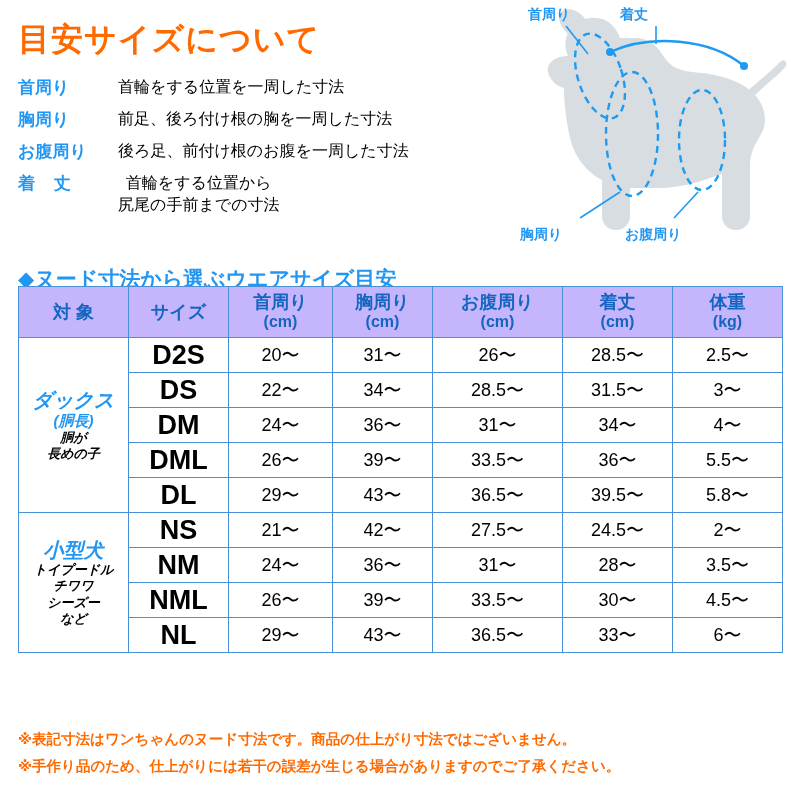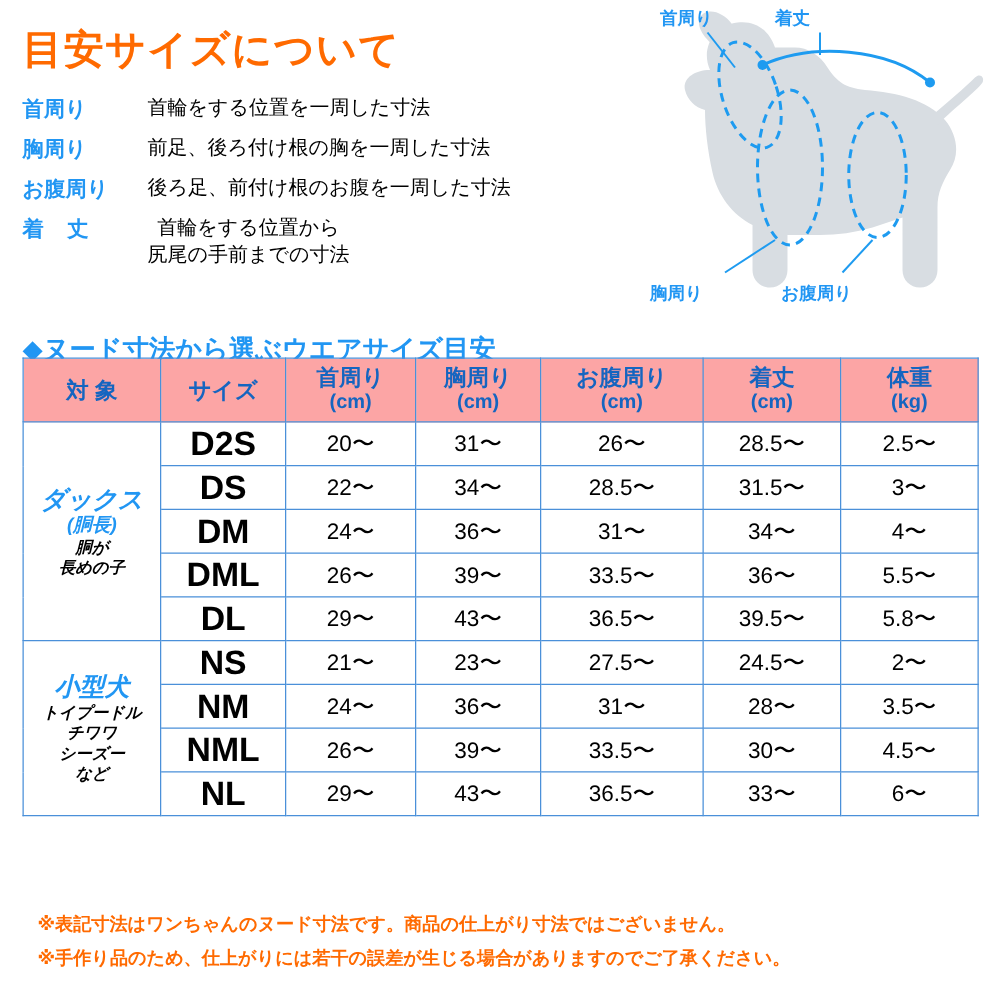--- a/index.html
+++ b/index.html
@@ -55,21 +55,21 @@
     width:764px;
     border-collapse:collapse;
     table-layout:fixed;
   }
   table.size th, table.size td{
     border:1px solid #4a90d9;
     text-align:center;
     vertical-align:middle;
   }
   thead th{
-    background:#fca5a5;
+    background:#c4b5fd;
     color:#1565c0;
     font-size:18px;font-weight:bold;
     height:46px;
     line-height:1.15;
     padding:2px 0;
   }
   thead th .unit{display:block;font-size:16px;font-weight:bold;}
   td.cat{
     background:#ffffff;
     color:#2196f3;
@@ -91,21 +91,21 @@
   col.c2{width:104px;}
   col.c3{width:100px;}
   col.c4{width:130px;}
   col.c5{width:110px;}
   col.c6{width:110px;}
 
   
   .notes{position:absolute;left:18px;top:730px;width:770px;}
   .note{
     color:#ff6a00;font-size:14.5px;font-weight:bold;
-    margin-bottom:8px;letter-spacing:0px;margin-left:12px;
+    margin-bottom:8px;letter-spacing:0px;
   }
 </style>
 </head>
 <body>
 
 <div class="page">
 
   <div class="title">目安サイズについて</div>
 
   <div class="defs">
@@ -275,21 +275,21 @@
       <tr>
         <td class="cat" rowspan="4">
           <span class="big">小型犬</span>
           <span class="sm" style="white-space:pre-line;color:#000;font-size:13px;line-height:1.25;">トイプードル
 チワワ
 シーズー
 など</span>
         </td>
         <td class="size-name">NS</td>
         <td class="val">21〜</td>
-        <td class="val">23〜</td>
+        <td class="val">42〜</td>
         <td class="val">27.5〜</td>
         <td class="val">24.5〜</td>
         <td class="val">2〜</td>
       </tr>
       <tr>
         <td class="size-name">NM</td>
         <td class="val">24〜</td>
         <td class="val">36〜</td>
         <td class="val">31〜</td>
         <td class="val">28〜</td>

